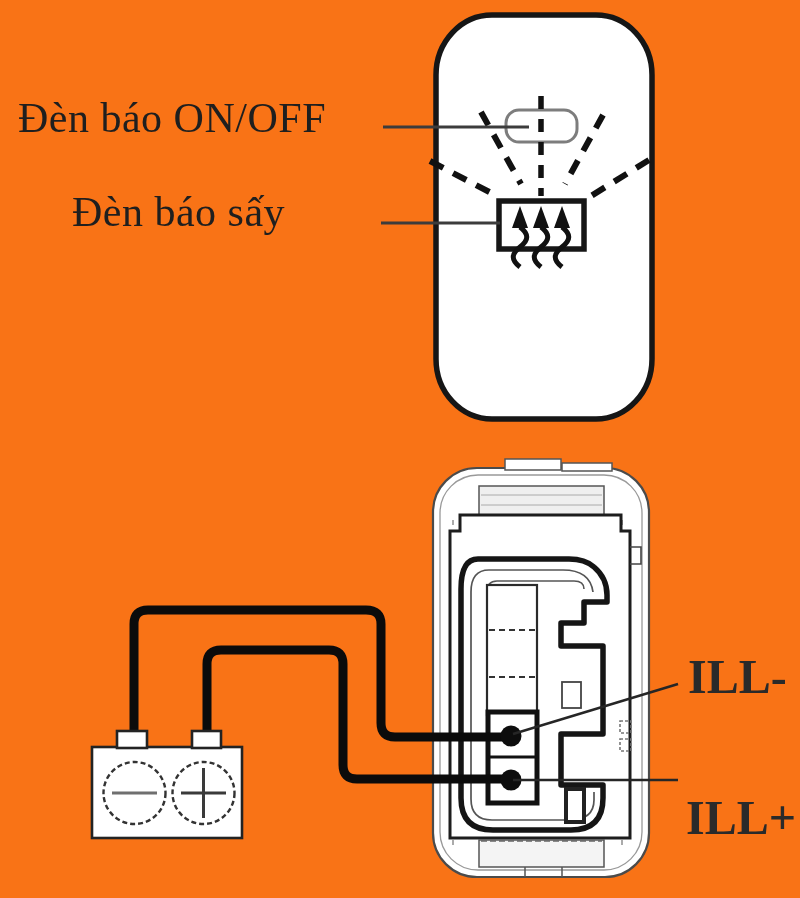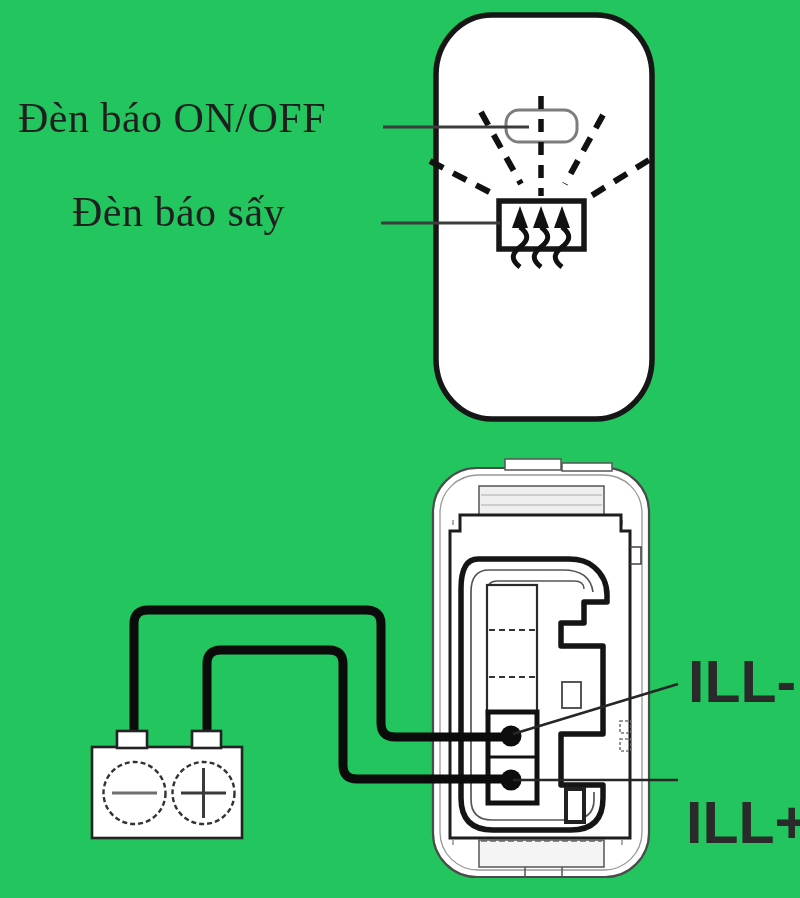--- a/index.html
+++ b/index.html
@@ -1,38 +1,38 @@
 <!DOCTYPE html>
 <html><head>
 <meta charset="utf-8">
 <style>
   html,body{margin:0;padding:0;background:#ffffff;}
   .canvas{
     position:relative;
     width:800px;height:898px;
-    background:#22c55e;
+    background:#f97316;
     overflow:hidden;
     font-family:"Liberation Serif", serif;
   }
   .canvas svg{position:absolute;left:0;top:0;}
   .lbl{
     position:absolute;
     color:#1f1f1f;
     font-family:"Liberation Serif", serif;
     font-size:42px;
     line-height:1.05;
     white-space:nowrap;
     letter-spacing:0.5px;
   }
   .lbl-pin{
     position:absolute;
     color:#2a2a2a;
-    font-family:Liberation Sans, sans-serif;
+    font-family:Liberation Serif, serif;
     font-weight:bold;
-    font-size:59px;
+    font-size:48px;
     line-height:1;
     white-space:nowrap;
   }
 </style>
 </head>
 <body>
 
 <div class="canvas">
 
   <svg width="800" height="898" viewBox="0 0 800 898">

